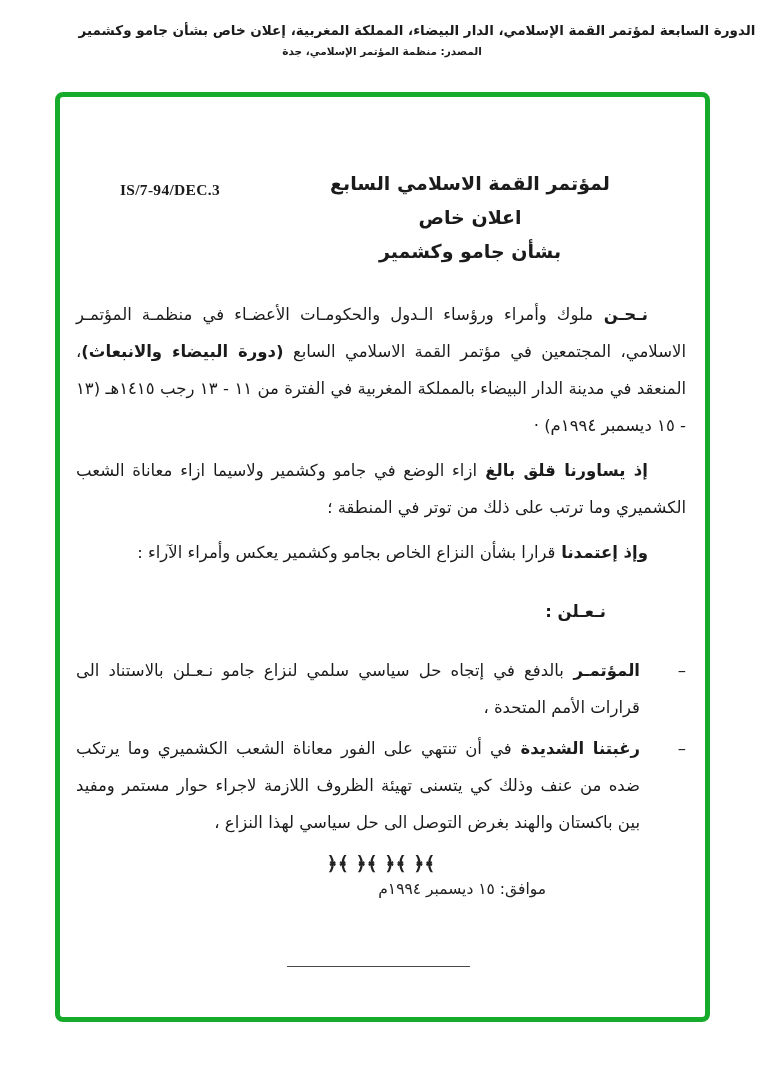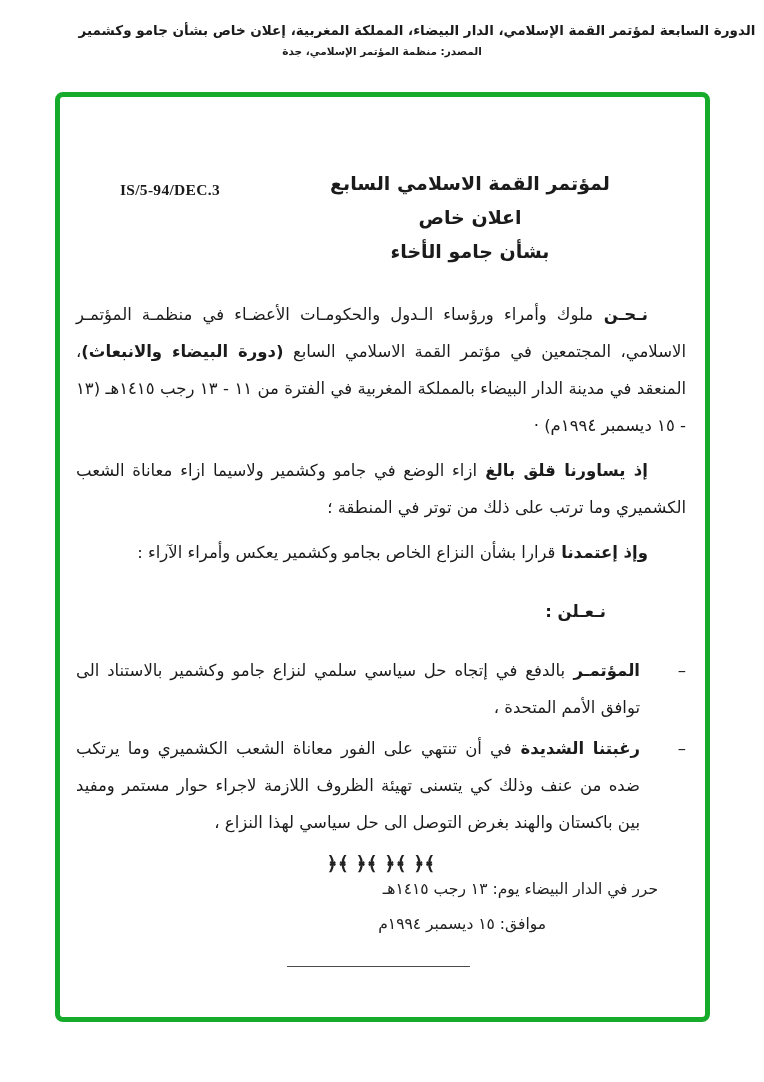--- a/index.html
+++ b/index.html
@@ -54,49 +54,48 @@
 
 <div class="page">
 
   <div class="header">
     <div class="header-line1">الدورة السابعة لمؤتمر القمة الإسلامي، الدار البيضاء، المملكة المغربية، إعلان خاص بشأن جامو وكشمير</div>
     <div class="header-line2">المصدر:  منظمة المؤتمر الإسلامي، جدة</div>
   </div>
 
   <div class="frame"></div>
 
-  <div class="ref">IS/5-94/DEC.3</div>
+  <div class="ref">IS/7-94/DEC.3</div>
 
   <div class="title">
     <div>لمؤتمر القمة الاسلامي السابع</div>
     <div>اعلان خاص</div>
-    <div>بشأن جامو الأخاء</div>
+    <div>بشأن جامو وكشمير</div>
   </div>
 
   <div class="docbody">
     <p class="para"><span class="b">نـحـن </span><span>ملوك وأمراء ورؤساء الـدول والحكومـات الأعضـاء في منظمـة المؤتمـر الاسلامي، المجتمعين في مؤتمر القمة الاسلامي السابع </span><span class="b">(دورة البيضاء والانبعاث)</span><span>، المنعقد في مدينة الدار البيضاء بالمملكة المغربية في الفترة من ١١ - ١٣ رجب ١٤١٥هـ (١٣ - ١٥ ديسمبر ١٩٩٤م) ·</span></p>
     <p class="para"><span class="b">إذ يساورنا قلق بالغ </span><span>ازاء الوضع في جامو وكشمير ولاسيما ازاء معاناة الشعب الكشميري وما ترتب على ذلك من توتر في المنطقة ؛</span></p>
     <p class="para"><span class="b">وإذ إعتمدنا </span><span>قرارا بشأن النزاع الخاص بجامو وكشمير يعكس وأمراء الآراء :</span></p>
 
     <div class="declare">نـعـلن :</div>
 
     <div class="bullets">
       <div class="bullet">
         <span class="bullet-marker">–</span>
-        <span class="bullet-text"><span class="b">المؤتمـر </span><span>بالدفع في إتجاه حل سياسي سلمي لنزاع جامو وكشمير بالاستناد الى توافق الأمم المتحدة ،</span></span>
+        <span class="bullet-text"><span class="b">المؤتمـر </span><span>بالدفع في إتجاه حل سياسي سلمي لنزاع جامو نـعـلن بالاستناد الى قرارات الأمم المتحدة ،</span></span>
       </div>
       <div class="bullet">
         <span class="bullet-marker">–</span>
         <span class="bullet-text"><span class="b">رغبتنا الشديدة </span><span>في أن تنتهي على الفور معاناة الشعب الكشميري وما يرتكب ضده من عنف وذلك كي يتسنى تهيئة الظروف اللازمة لاجراء حوار مستمر ومفيد بين باكستان والهند بغرض التوصل الى حل سياسي لهذا النزاع ،</span></span>
       </div>
     </div>
 
     <div class="ornament">﴾﴿ ﴾﴿ ﴾﴿ ﴾﴿</div>
   </div>
 
   <div class="footer">
-    <div class="footer-line1">حرر في الدار البيضاء يوم: ١٣ رجب ١٤١٥هـ</div>
     <div class="footer-line2">موافق: ١٥ ديسمبر ١٩٩٤م</div>
   </div>
 
   <div class="rule"></div>
 
 </div>
 
 </body></html>

